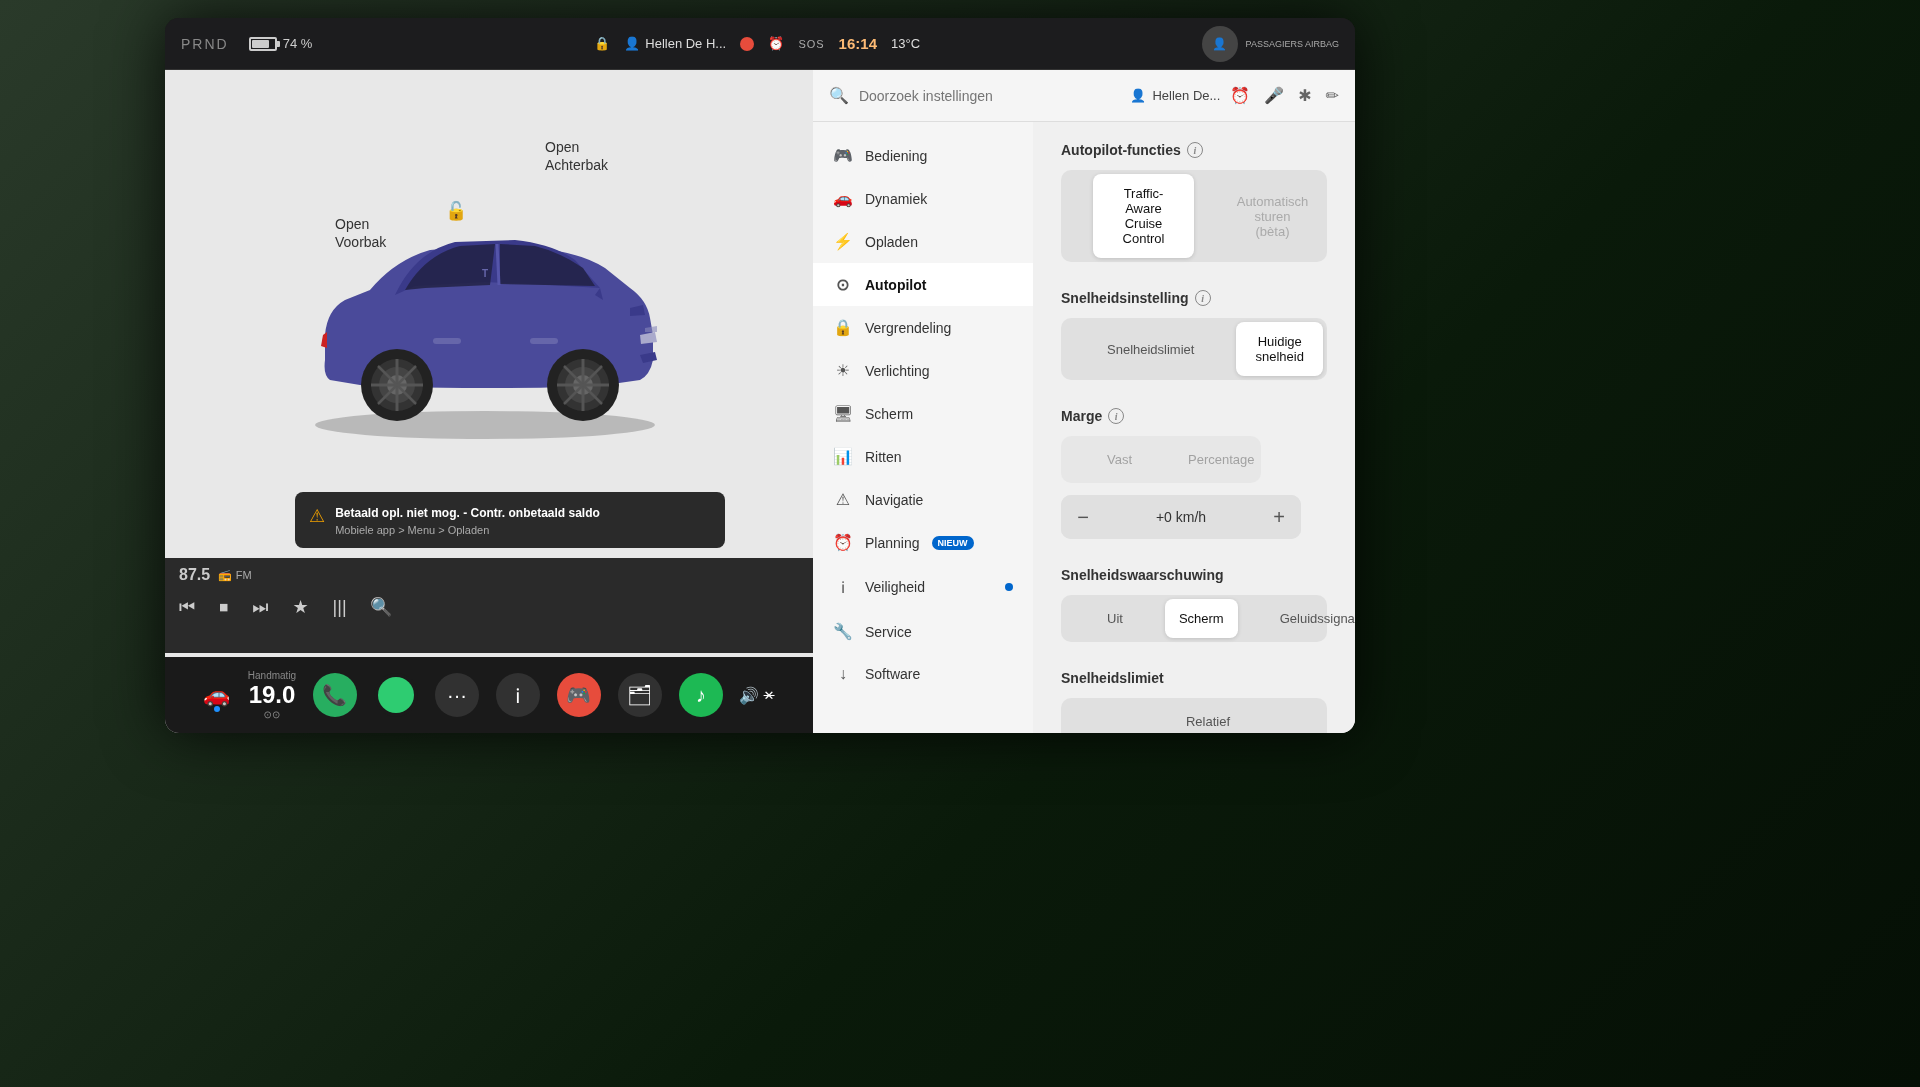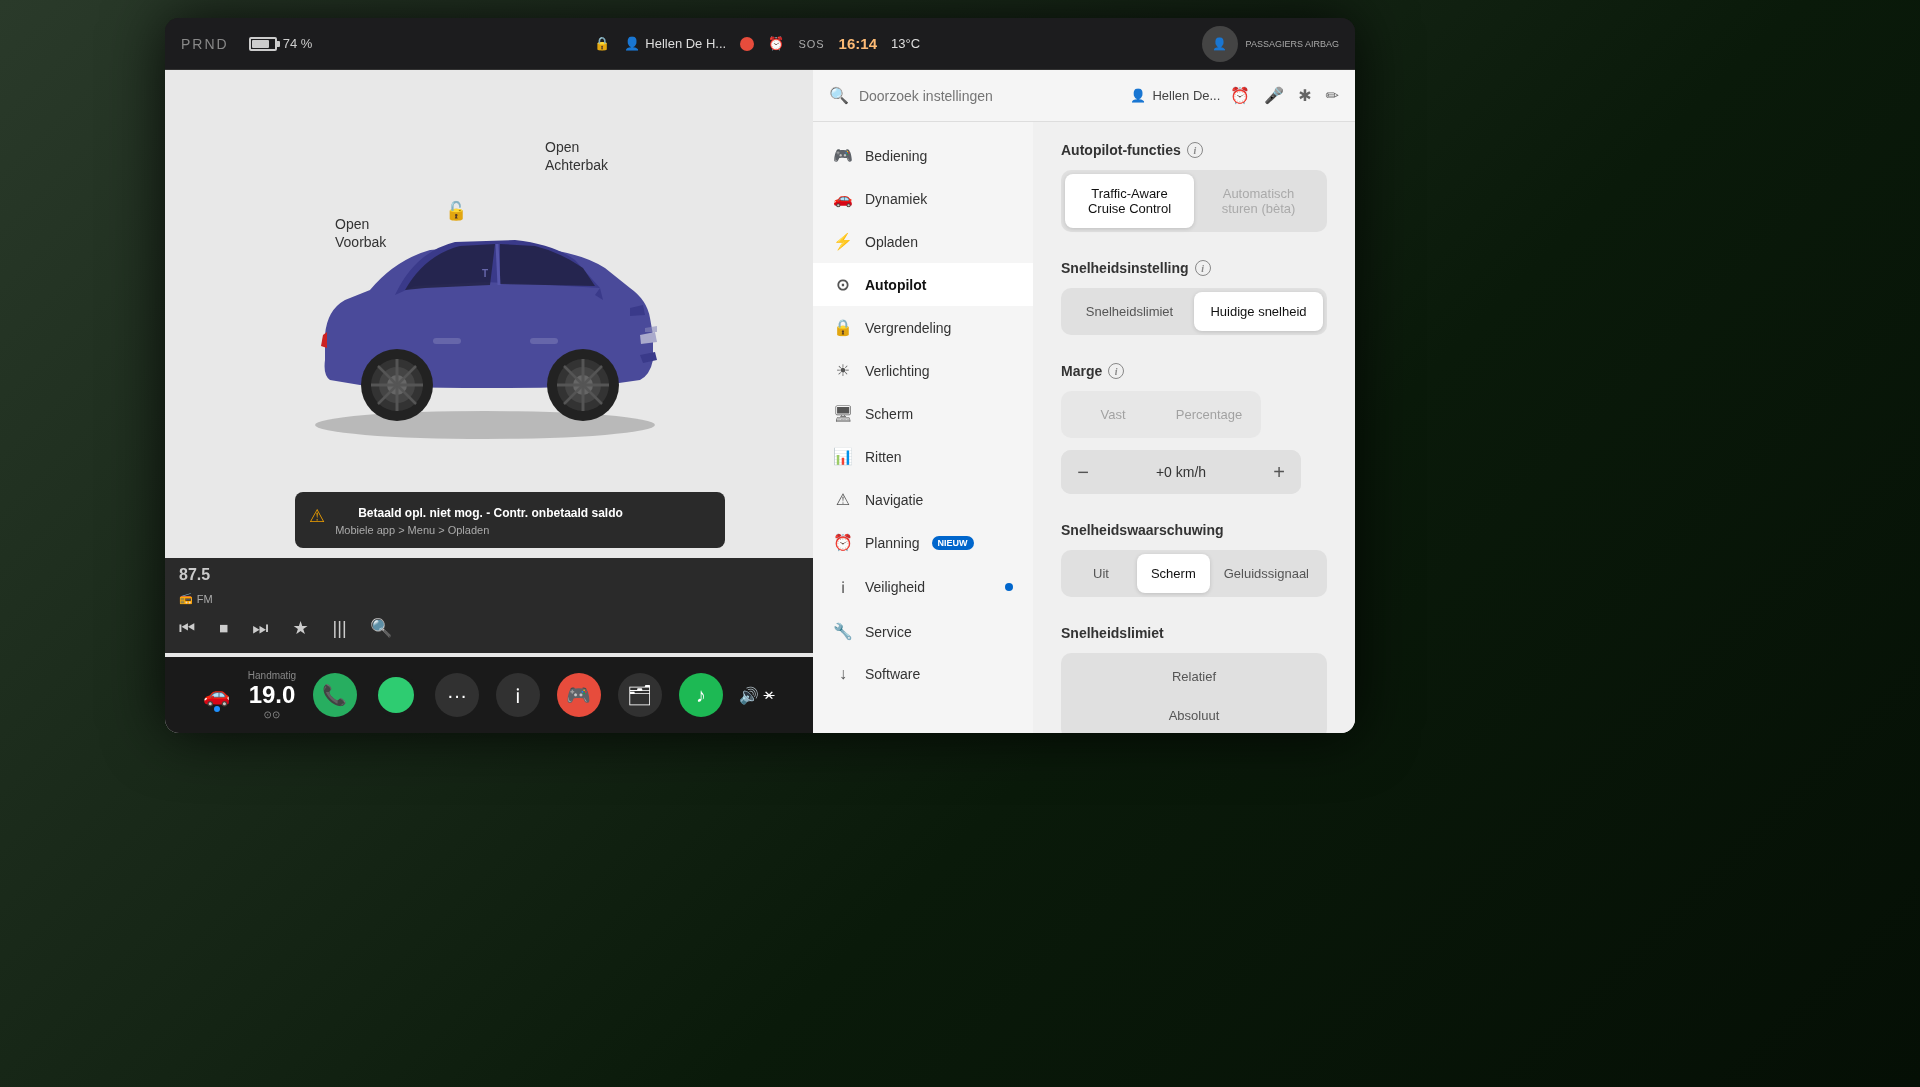--- a/index.html
+++ b/index.html
@@ -216,21 +216,20 @@
     }
 
     .warning-text {
       font-size: 12px;
       line-height: 1.5;
     }
 
     .warning-text strong {
       font-weight: 600;
       font-size: 12px;
-      margin-left: 23px;
     }
 
     .warning-subtext {
       font-size: 11px;
       color: #aaa;
       margin-top: 2px;
     }
 
     
     .music-player {
@@ -240,24 +239,23 @@
       right: 0;
       height: 95px;
       background: #2a2a2a;
       display: flex;
       flex-direction: column;
       padding: 8px 14px;
     }
 
     .music-info {
       display: flex;
-      align-items: flex-start;
+      align-items: center;
       gap: 8px;
       margin-bottom: 6px;
-      flex-direction: column;
     }
 
     .music-station {
       color: #ccc;
       font-size: 16px;
       font-weight: 600;
     }
 
     .music-type {
       display: flex;
@@ -509,20 +507,21 @@
       flex: 1;
       padding: 12px 14px;
       border-radius: 8px;
       border: none;
       cursor: pointer;
       font-size: 13px;
       font-weight: 500;
       background: transparent;
       color: #555;
       text-align: center;
+      margin-left: 28px;
     }
 
     .btn-option.active {
       background: #fff;
       color: #111;
       box-shadow: 0 1px 4px rgba(0,0,0,0.15);
     }
 
     .btn-option.disabled {
       color: #aaa;

